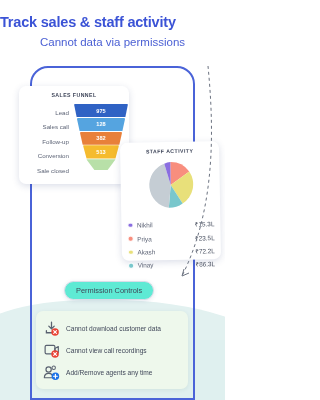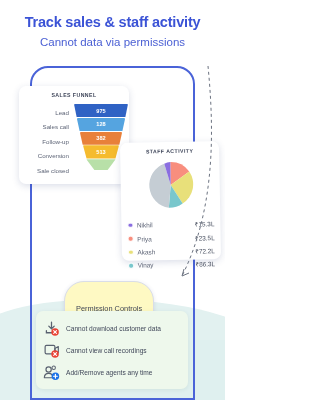--- a/index.html
+++ b/index.html
@@ -33,21 +33,20 @@
     background: #dff0ef;
     border-top-left-radius: 100px 45px;
     border-top-right-radius: 60px 30px;
     z-index: 0;
   }
 
   
   .headline {
     position: absolute;
     top: 14px; left: 0; width: 225px;
-    text-align: center;
     font-size: 14.5px;
     font-weight: bold;
     color: #3b53d6;
     letter-spacing: -0.2px;
     z-index: 6;
   }
   .subhead {
     position: absolute;
     top: 36px; left: 0; width: 225px;
     text-align: center;
@@ -161,22 +160,22 @@
   .legend-val {
     font-size: 6.4px;
     color: #4b5262;
     white-space: nowrap;
   }
 
   
   #perm-pill {
     position: absolute;
     left: 64px; top: 281px;
-    padding: 22px 11px;
-    background: #fef9c3;
+    padding: 4px 11px;
+    background: #5eead4;
     border: 1px solid #d9dde8;
     border-radius: 20px;
     font-size: 7.4px;
     color: #3f4656;
     box-shadow: 0 1px 4px rgba(40,60,120,0.12);
     white-space: nowrap;
     z-index: 5;
   }
 
   

